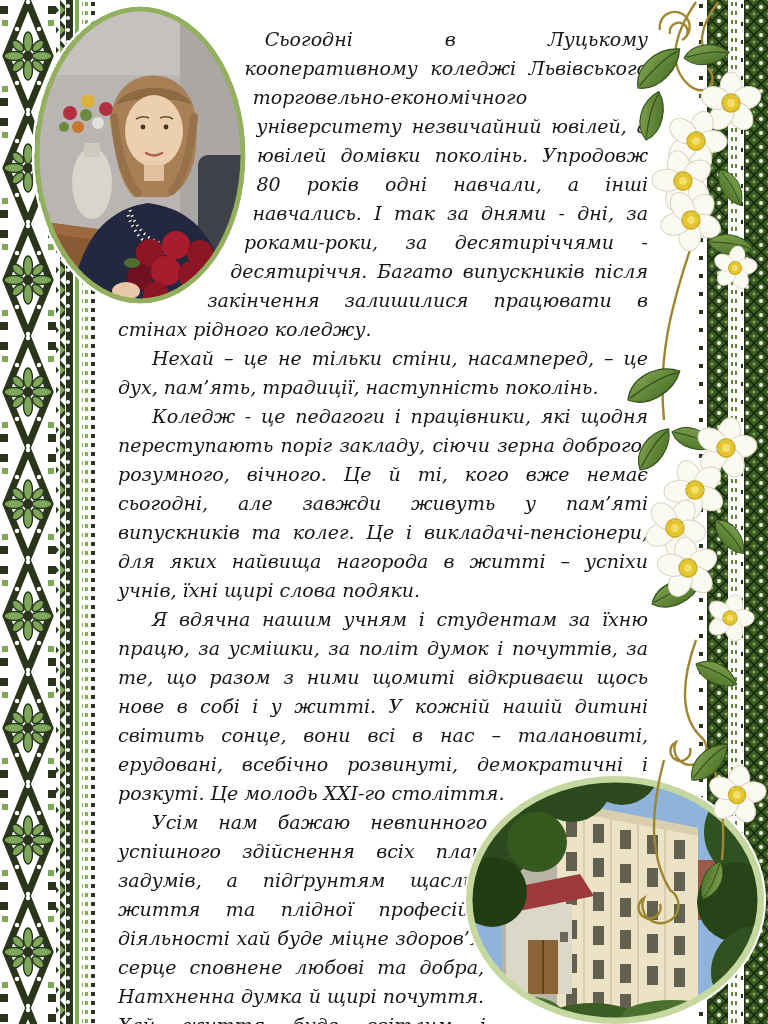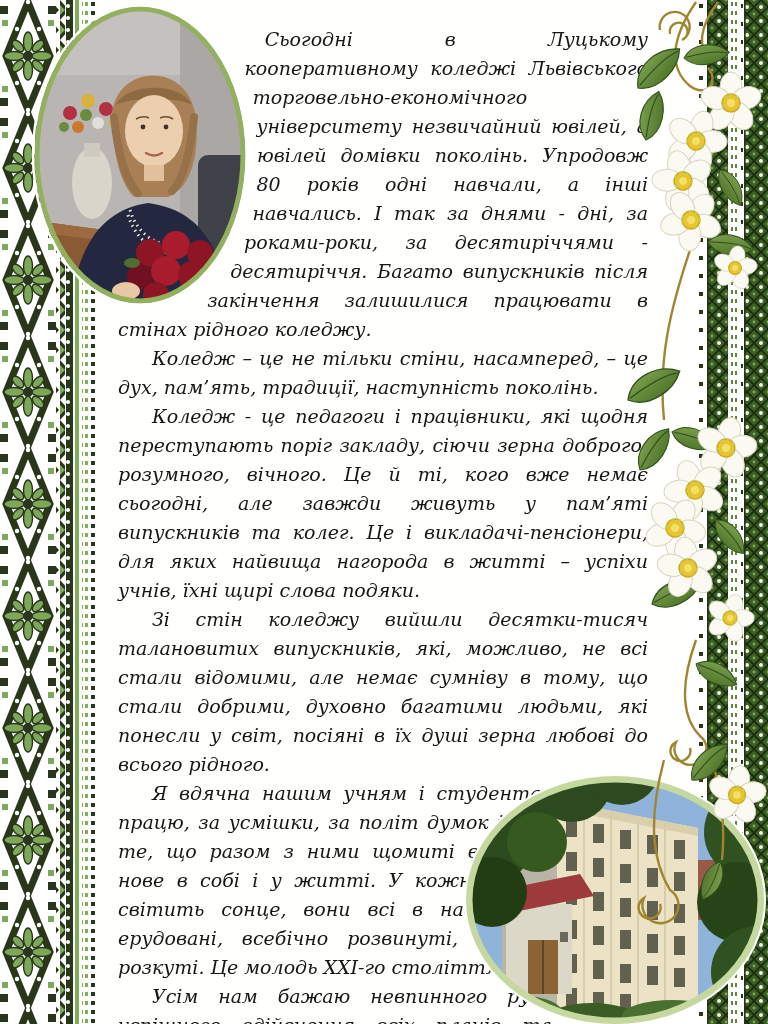--- a/index.html
+++ b/index.html
@@ -110,23 +110,22 @@
     <rect x="9" y="0" width="1.5" height="1024" fill="#223415"></rect>
     <rect x="33" y="0" width="6" height="1024" fill="url(#pgsq2)"></rect>
     <rect x="41" y="0" width="4" height="1024" fill="url(#pdsq2)"></rect>
     <rect x="47" y="0" width="23" height="1024" fill="url(#plat)"></rect>
     <rect x="46" y="0" width="1.5" height="1024" fill="#223415"></rect>
   </svg>
 
   <div class="text-col">
     <div class="spacer-oval"></div>
     <p>Сьогодні в Луцькому кооперативному коледжі Львівського торговельно-економічного університету незвичайний ювілей, а ювілей домівки поколінь. Упродовж 80 років одні навчали, а інші навчались. І так за днями - дні, за роками-роки, за десятиріччями - десятиріччя. Багато випускників після закінчення залишилися працювати в стінах рідного коледжу.</p>
-    <p>Коледж – це не тільки стіни, насамперед, – це дух, пам’ять, традиції,  наступність поколінь.</p>
+    <p>Нехай – це не тільки стіни, насамперед, – це дух, пам’ять, традиції,  наступність поколінь.</p>
     <p>Коледж - це педагоги і працівники, які щодня переступають поріг закладу, сіючи зерна доброго, розумного, вічного. Це й ті, кого вже немає сьогодні, але завжди живуть у пам’яті випускників та колег. Це і викладачі-пенсіонери, для яких найвища нагорода в житті – успіхи учнів, їхні щирі слова подяки.</p>
-    <p>Зі стін коледжу вийшли десятки-тисяч талановитих випускників, які, можливо, не всі стали відомими, але немає сумніву в тому, що стали добрими, духовно багатими людьми, які понесли у світ, посіяні в їх душі зерна любові до всього рідного.</p>
     <p>Я вдячна нашим учням і студентам за їхню працю, за усмішки, за політ думок і почуттів, за те, що разом з ними щомиті відкриваєш щось нове в собі і у житті. У кожній нашій дитині світить сонце, вони всі в нас – талановиті, ерудовані, всебічно розвинуті, демократичні і розкуті. Це молодь ХХІ-го століття.</p>
     <div class="spacer-circle"></div>
     <p>Усім нам бажаю невпинного руху вперед, успішного здійснення всіх планів та задумів, а підґрунтям щасливого життя та плідної професійної діяльності хай буде міцне здоров’я, серце сповнене любові та добра, Натхненна думка й щирі почуття. Хай життя буде світлим і радісним, як цей святковий день, а дружні привітання нададуть життєвої наснаги в скарбничку вашої душі. Нехай людська шана буде подякою Вам за плідну працю, чуйність, уміння творити добро.</p>
 
   </div>
 
   <svg class="photo-circle" width="306" height="252" viewBox="0 0 306 252">
     <defs>
       <clipPath id="cb">
           <ellipse cx="153" cy="128" rx="146" ry="121"></ellipse>

